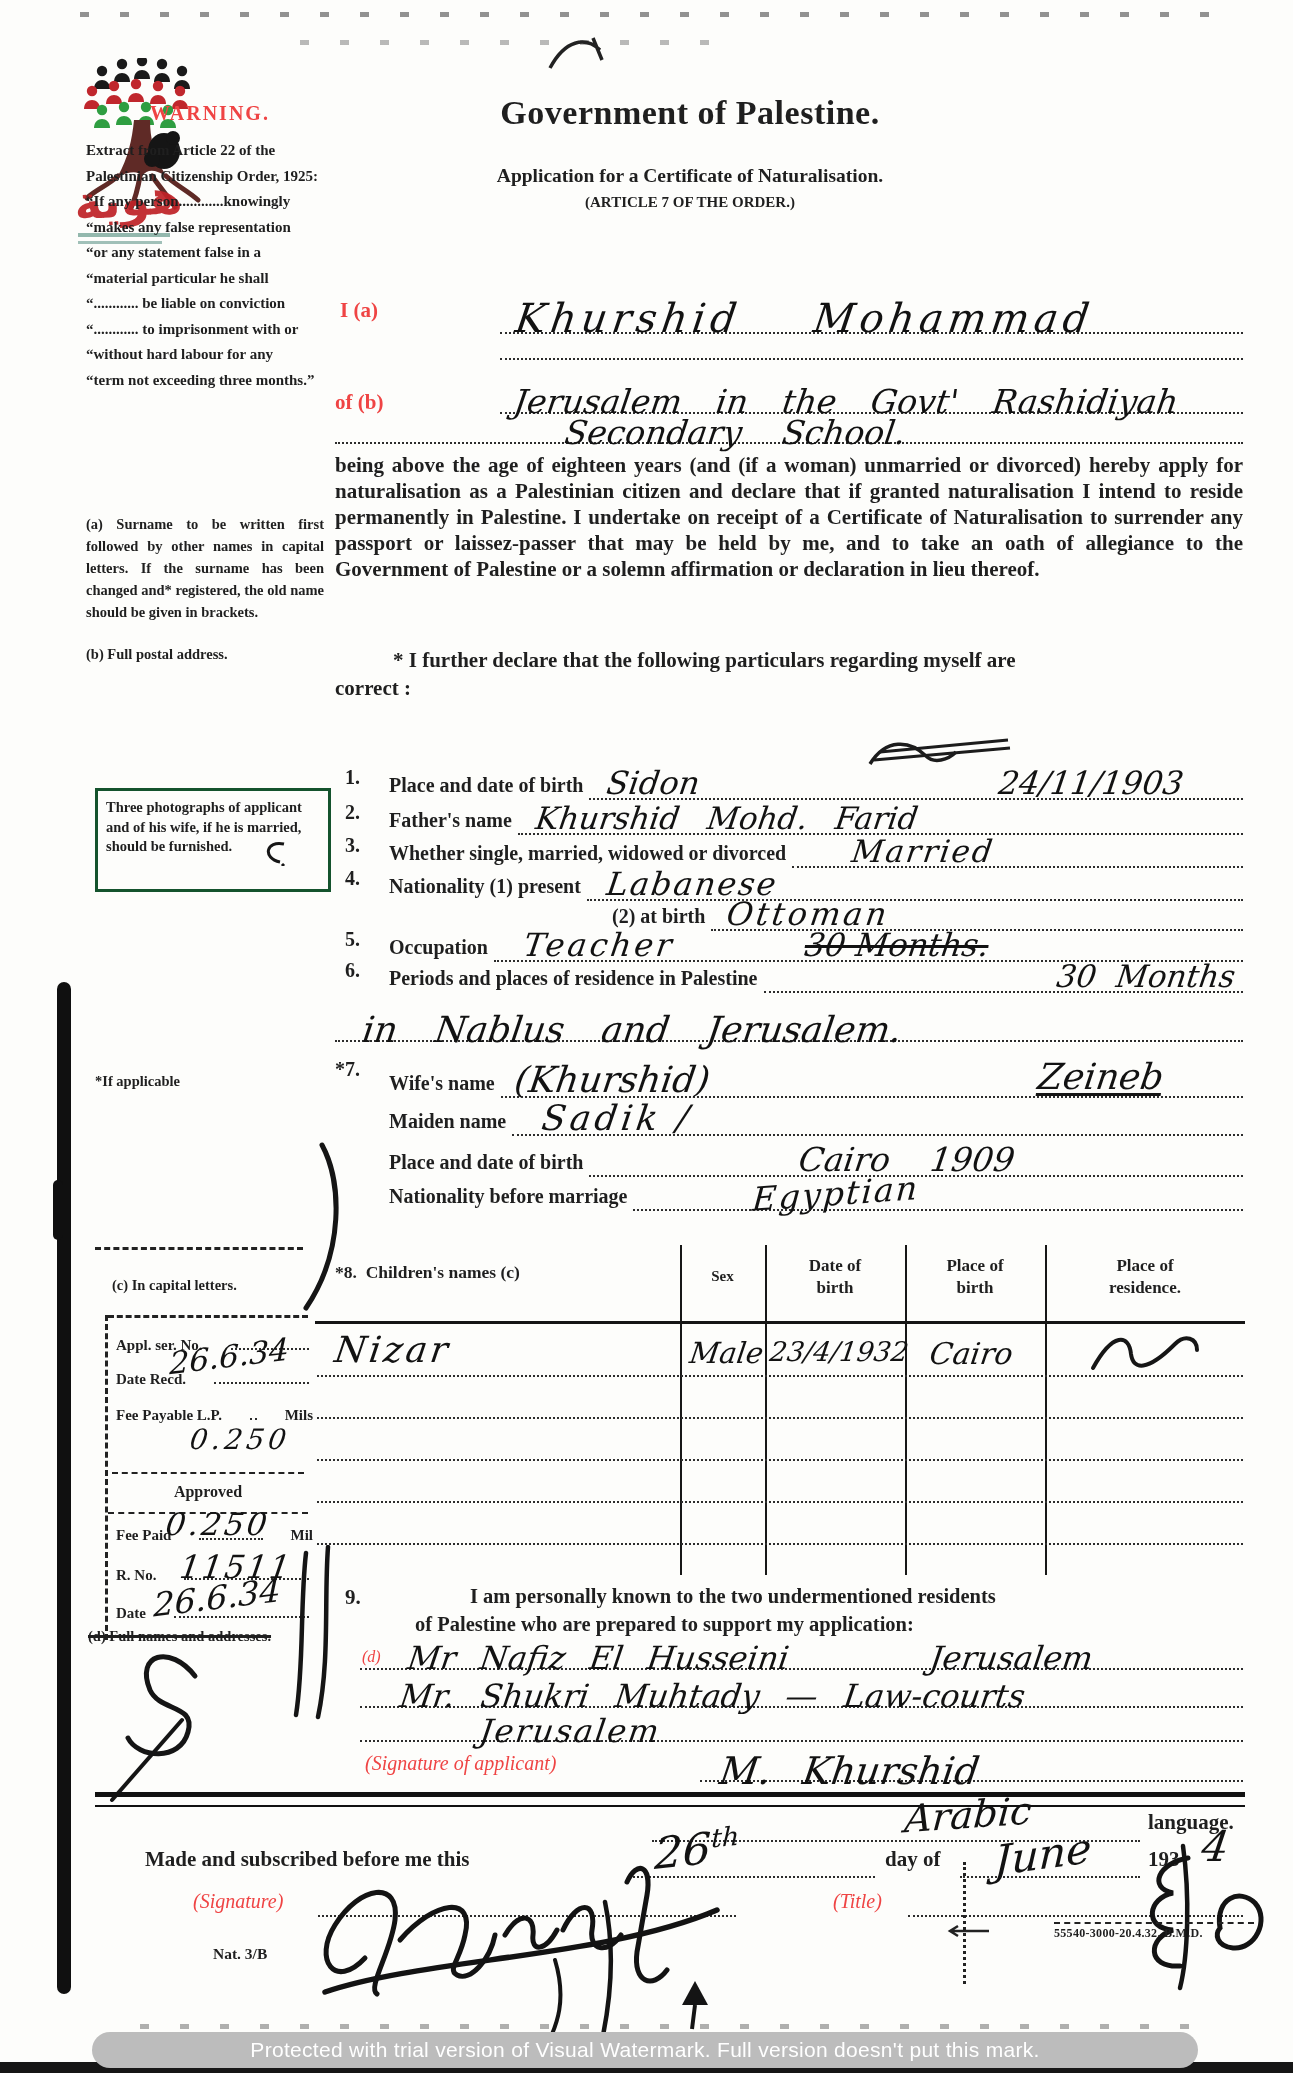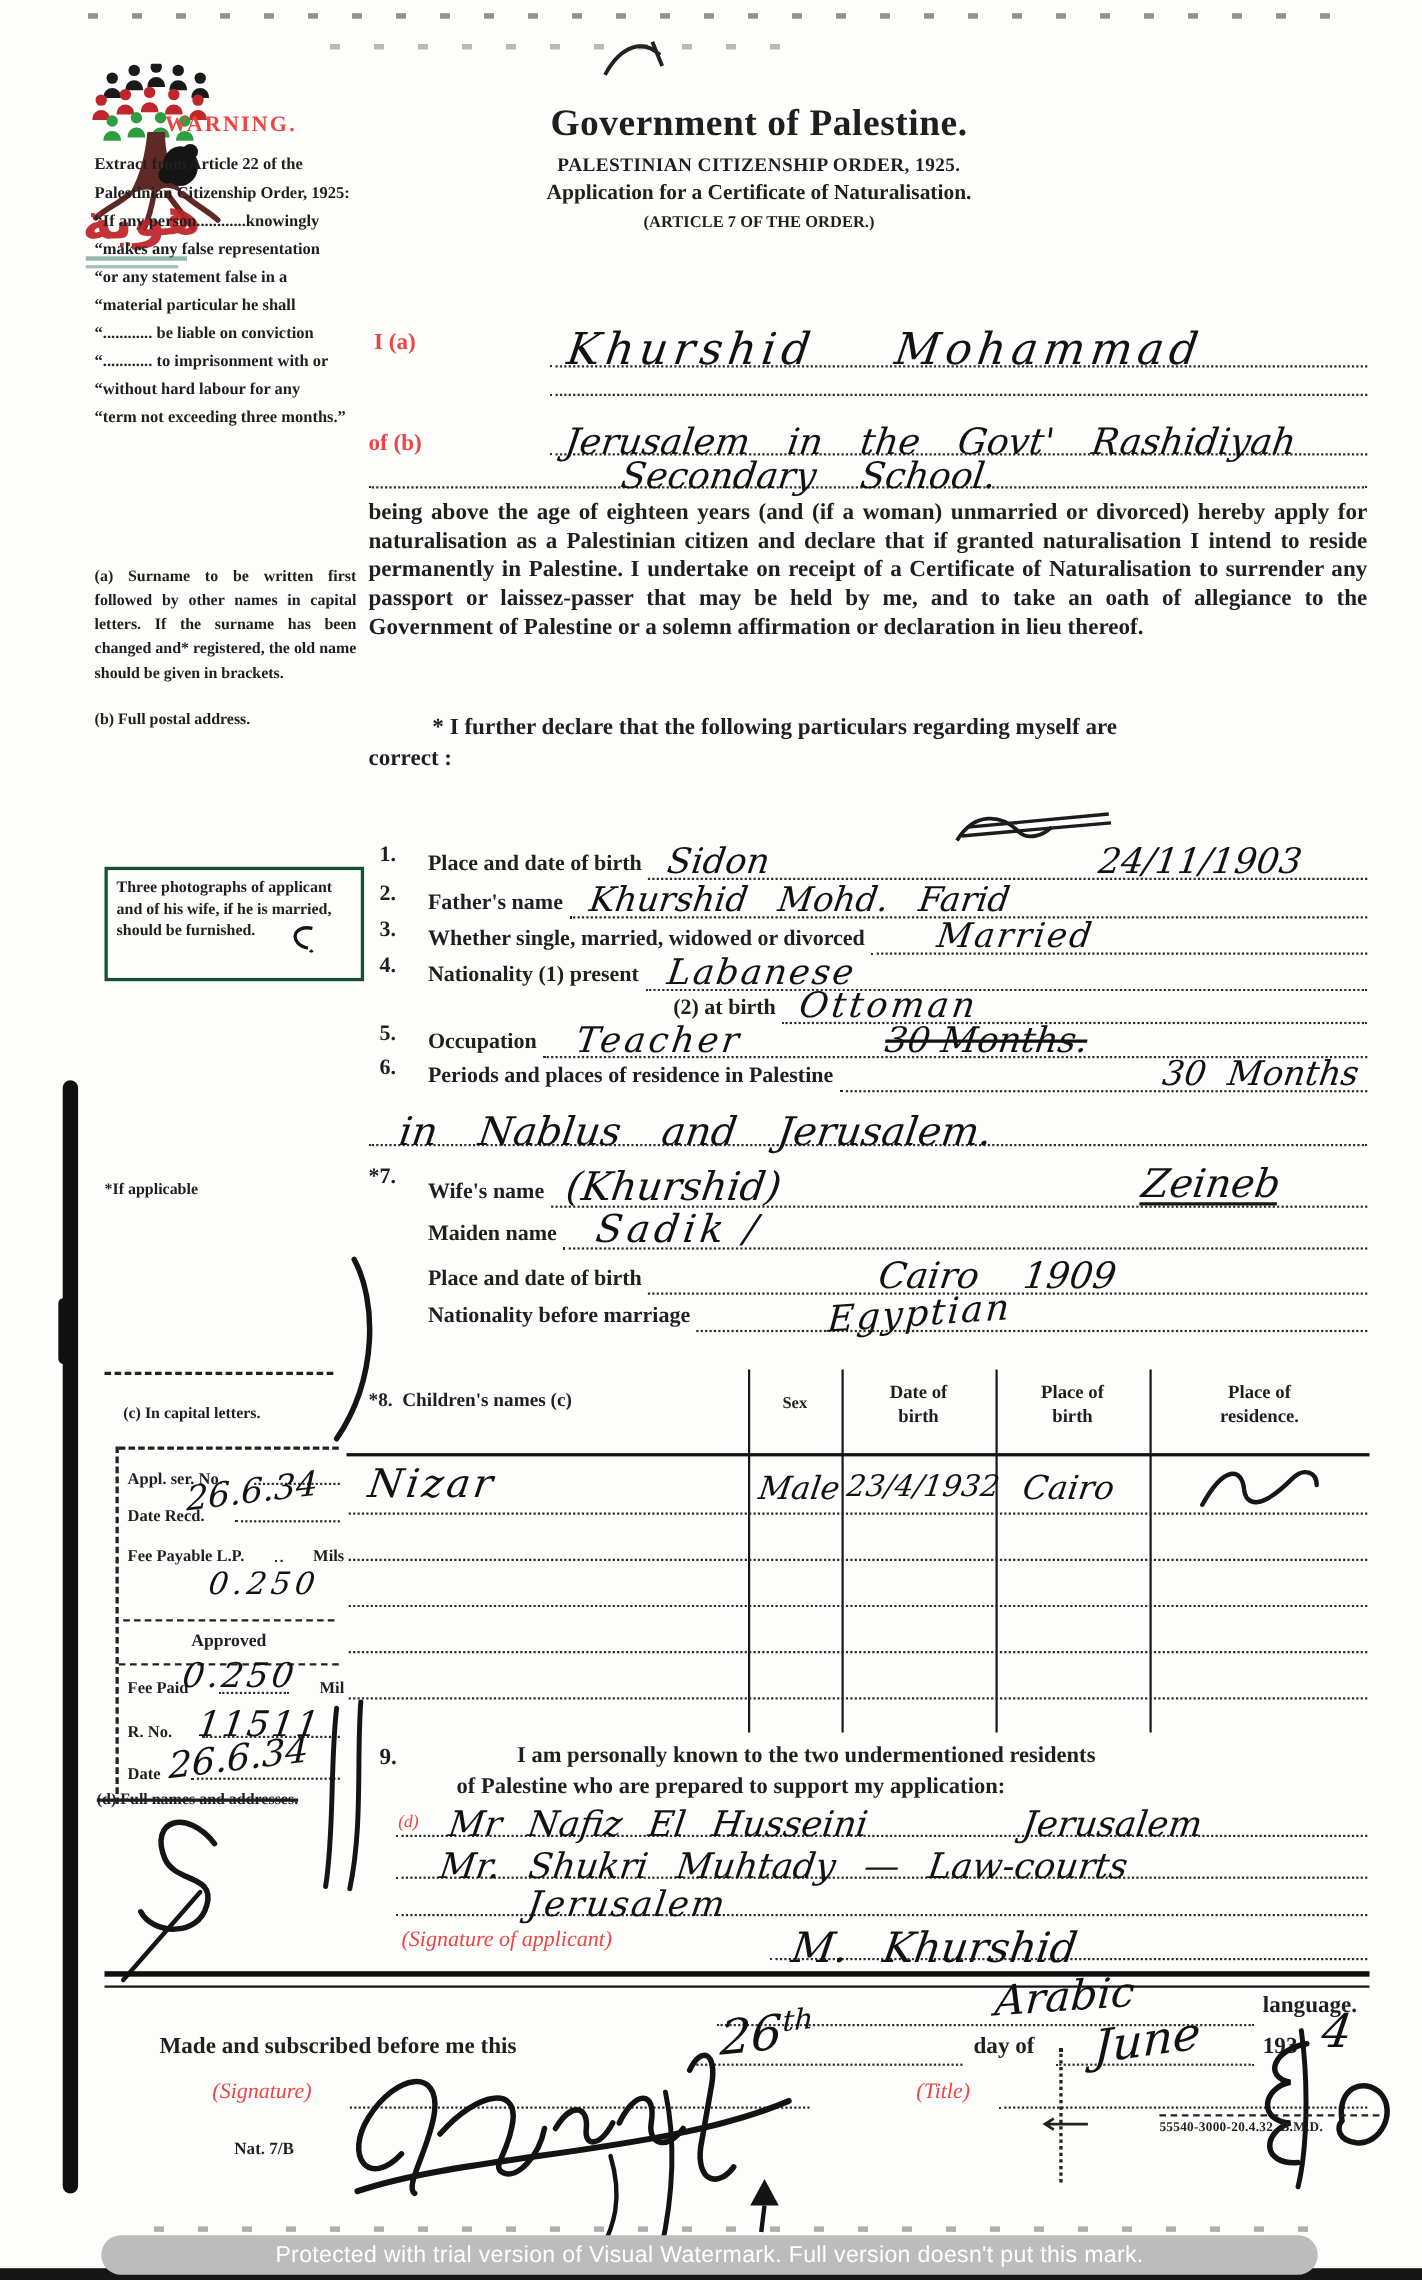--- a/index.html
+++ b/index.html
@@ -87,21 +87,20 @@
     <div>“............ be liable on conviction</div>
     <div>“............ to imprisonment with or</div>
     <div>“without hard labour for any</div>
     <div>“term not exceeding three months.”</div>
   </div>
 
   <div class="abs jst" style="left:86px;top:513px;width:238px;font-size:14.5px;line-height:22px;font-weight:700;">(a) Surname to be written first followed by other names in capital letters. If the surname has been changed and* registered, the old name should be given in brackets.</div>
   <div class="abs" style="left:86px;top:646px;width:238px;font-size:14.5px;font-weight:700;">(b) Full postal address.</div>
 
   <div class="abs ctr b" style="left:420px;top:94px;width:540px;font-size:34px;letter-spacing:.5px;">Government of Palestine.</div>
-  <div class="abs ctr b" style="left:420px;top:139px;width:540px;font-size:17.5px;letter-spacing:.4px;">PALESTINIAN CITIZENSHIP ORDER, 1925.</div>
   <div class="abs ctr b" style="left:420px;top:165px;width:540px;font-size:19.5px;">Application for a Certificate of Naturalisation.</div>
   <div class="abs ctr b" style="left:420px;top:194px;width:540px;font-size:15px;">(ARTICLE 7 OF THE ORDER.)</div>
 
   <div class="abs print b" style="left:340px;top:298px;font-size:21px;">I (a)</div>
   <div class="abs dotline" style="left:500px;top:268px;width:743px;height:64px;">
     <span class="hw" style="font-size:40px;letter-spacing:5px;word-spacing:55px;margin-left:16px;position:absolute;bottom:-4px;">Khurshid Mohammad</span>
   </div>
   <div class="abs dotline" style="left:500px;top:318px;width:743px;height:40px;"></div>
 
   <div class="abs print b" style="left:335px;top:390px;font-size:21px;">of (b)</div>
@@ -356,21 +355,21 @@
     <path d="M250,120 C262,160 252,185 242,205" stroke="#131313" stroke-width="4" fill="none" stroke-linecap="round"></path>
   </svg>
 
   <svg class="abs" style="left:1128px;top:1838px;" width="160" height="160">
     <path d="M60,20 C30,25 20,50 45,55 C20,60 15,90 45,92 C20,100 18,130 52,128" stroke="#131313" stroke-width="5" fill="none" stroke-linecap="round"></path>
     <path d="M92,90 C87,60 112,50 127,65 C142,82 127,112 105,110 C88,108 87,96 92,90 Z" stroke="#131313" stroke-width="5" fill="none" stroke-linecap="round"></path>
     <path d="M55,8 C62,58 60,118 52,150" stroke="#131313" stroke-width="4.5" fill="none" stroke-linecap="round"></path>
   </svg>
   <div class="abs" style="left:963px;top:1862px;height:122px;border-left:3px dotted #222;"></div>
 
-  <div class="abs b" style="left:213px;top:1945px;font-size:15.5px;">Nat. 7/B</div>
+  <div class="abs b" style="left:213px;top:1945px;font-size:15.5px;">Nat. 3/B</div>
   <svg class="abs" style="left:945px;top:1924px;" width="46" height="14">
     <path d="M44,7 L6,7 M13,2 L5,7 L13,12" stroke="#222" stroke-width="2.5" fill="none"></path>
   </svg>
   <div class="abs b" style="left:1054px;top:1922px;width:200px;border-top:2.5px dashed #222;padding-top:2px;font-size:12px;letter-spacing:.3px;">55540-3000-20.4.32.  B.M.D.</div>
 
   <svg class="abs" style="left:672px;top:1975px;" width="46" height="56">
     <path d="M23,6 L10,30 L36,30 Z" fill="#141414"></path>
     <path d="M23,30 L20,54" stroke="#141414" stroke-width="4" fill="none"></path>
   </svg>
 

